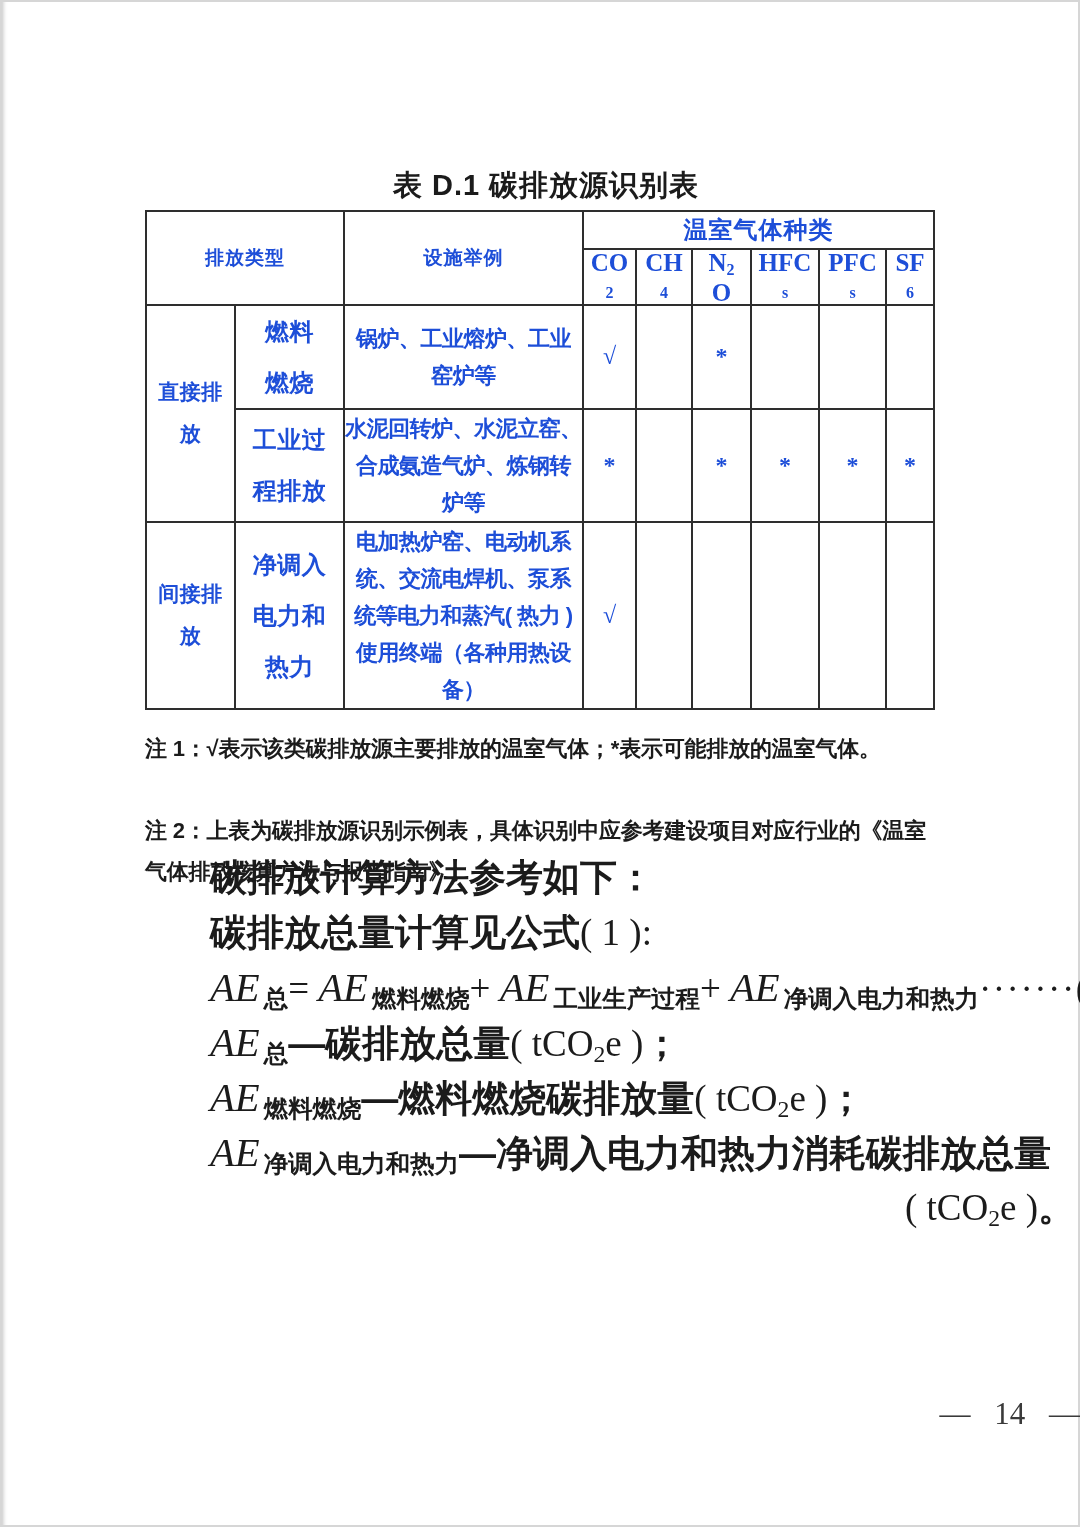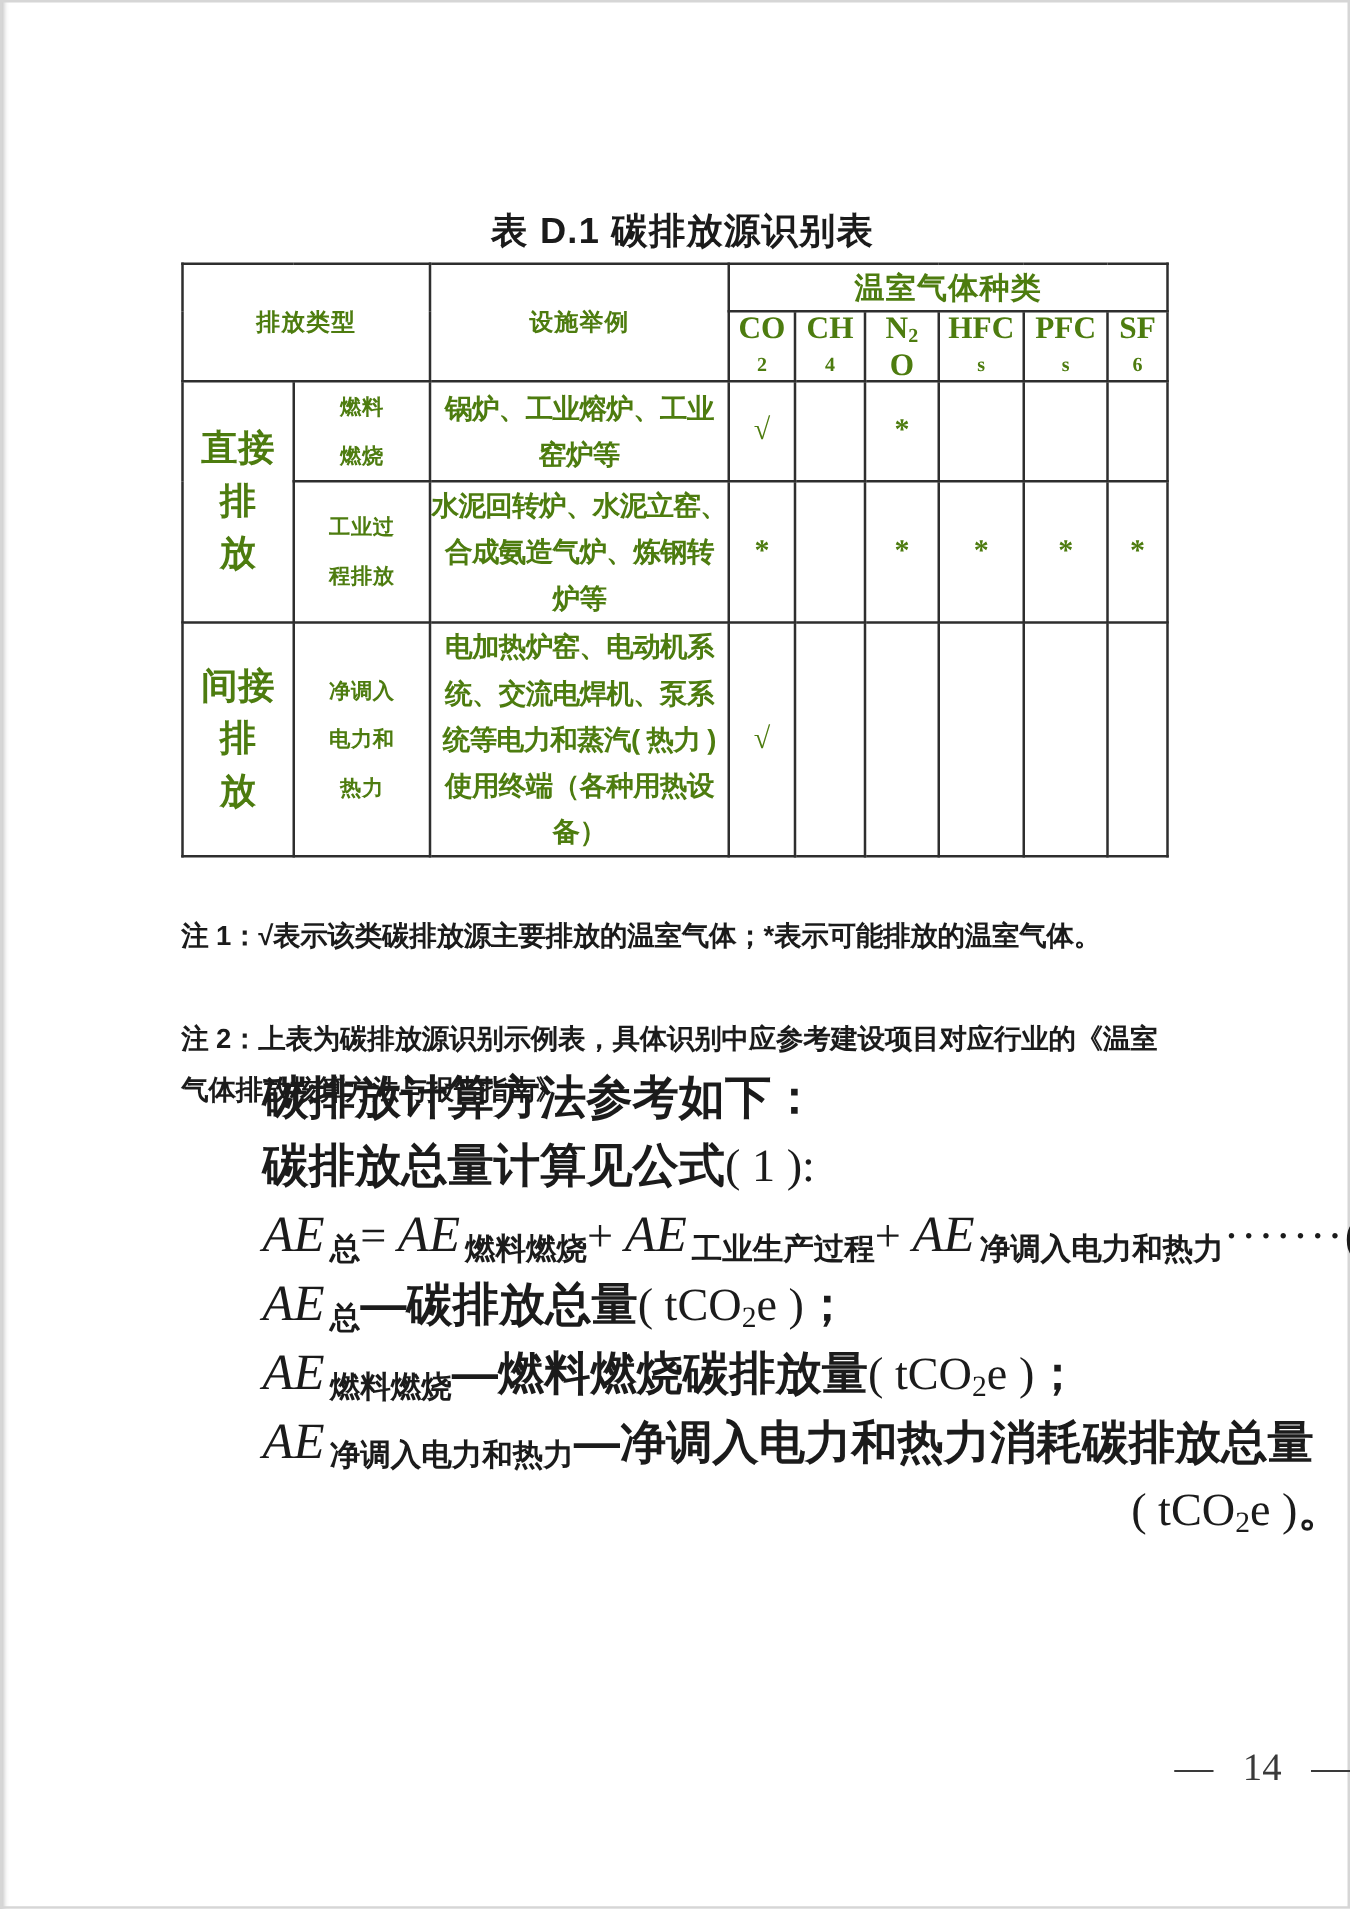--- a/index.html
+++ b/index.html
@@ -13,31 +13,31 @@
     position:absolute;left:0;top:167px;width:1092px;text-align:center;
     font-size:29px;font-weight:700;letter-spacing:1px;line-height:36px;
   }
   
   table.emis{
     position:absolute;left:145px;top:210px;width:788px;height:460px;
     border-collapse:collapse;table-layout:fixed;
   }
   table.emis th,table.emis td{
     border:2px solid #2e2e2e;padding:0;text-align:center;vertical-align:middle;
-    font-weight:600;color:#4d7c0f;
+    font-weight:600;color:#1d4ed8;
   }
   th.ghg-head{font-size:24px;letter-spacing:1px;height:36px;}
   th.type-head,th.fac-head{font-size:19px;letter-spacing:1px;}
   th.gas{
     height:52px;font-family:"Liberation Serif",serif;font-weight:400;
     font-size:25px;line-height:25px;
   }
   th.gas .gline2{font-size:25px;line-height:22px;}
-  td.cat{font-size:29px;line-height:42px;white-space:pre-line;letter-spacing:0.5px;}
-  td.subcat{font-size:17px;line-height:39px;white-space:pre-line;letter-spacing:0.5px;}
+  td.cat{font-size:21px;line-height:42px;white-space:pre-line;letter-spacing:0.5px;}
+  td.subcat{font-size:24px;line-height:51px;white-space:pre-line;letter-spacing:0.5px;}
   td.fac{font-size:22px;line-height:37px;white-space:pre-line;letter-spacing:-0.5px;margin-top:24px;}
   td.mark{font-family:"Liberation Serif",serif;font-weight:400;font-size:24px;}
   
   .notes{
     position:absolute;left:145px;top:687px;width:930px;
     font-size:22px;font-weight:600;line-height:41px;white-space:pre-line;
     letter-spacing:-0.2px;
   }
   
   .bodytext{position:absolute;left:145px;top:850px;width:930px;}

